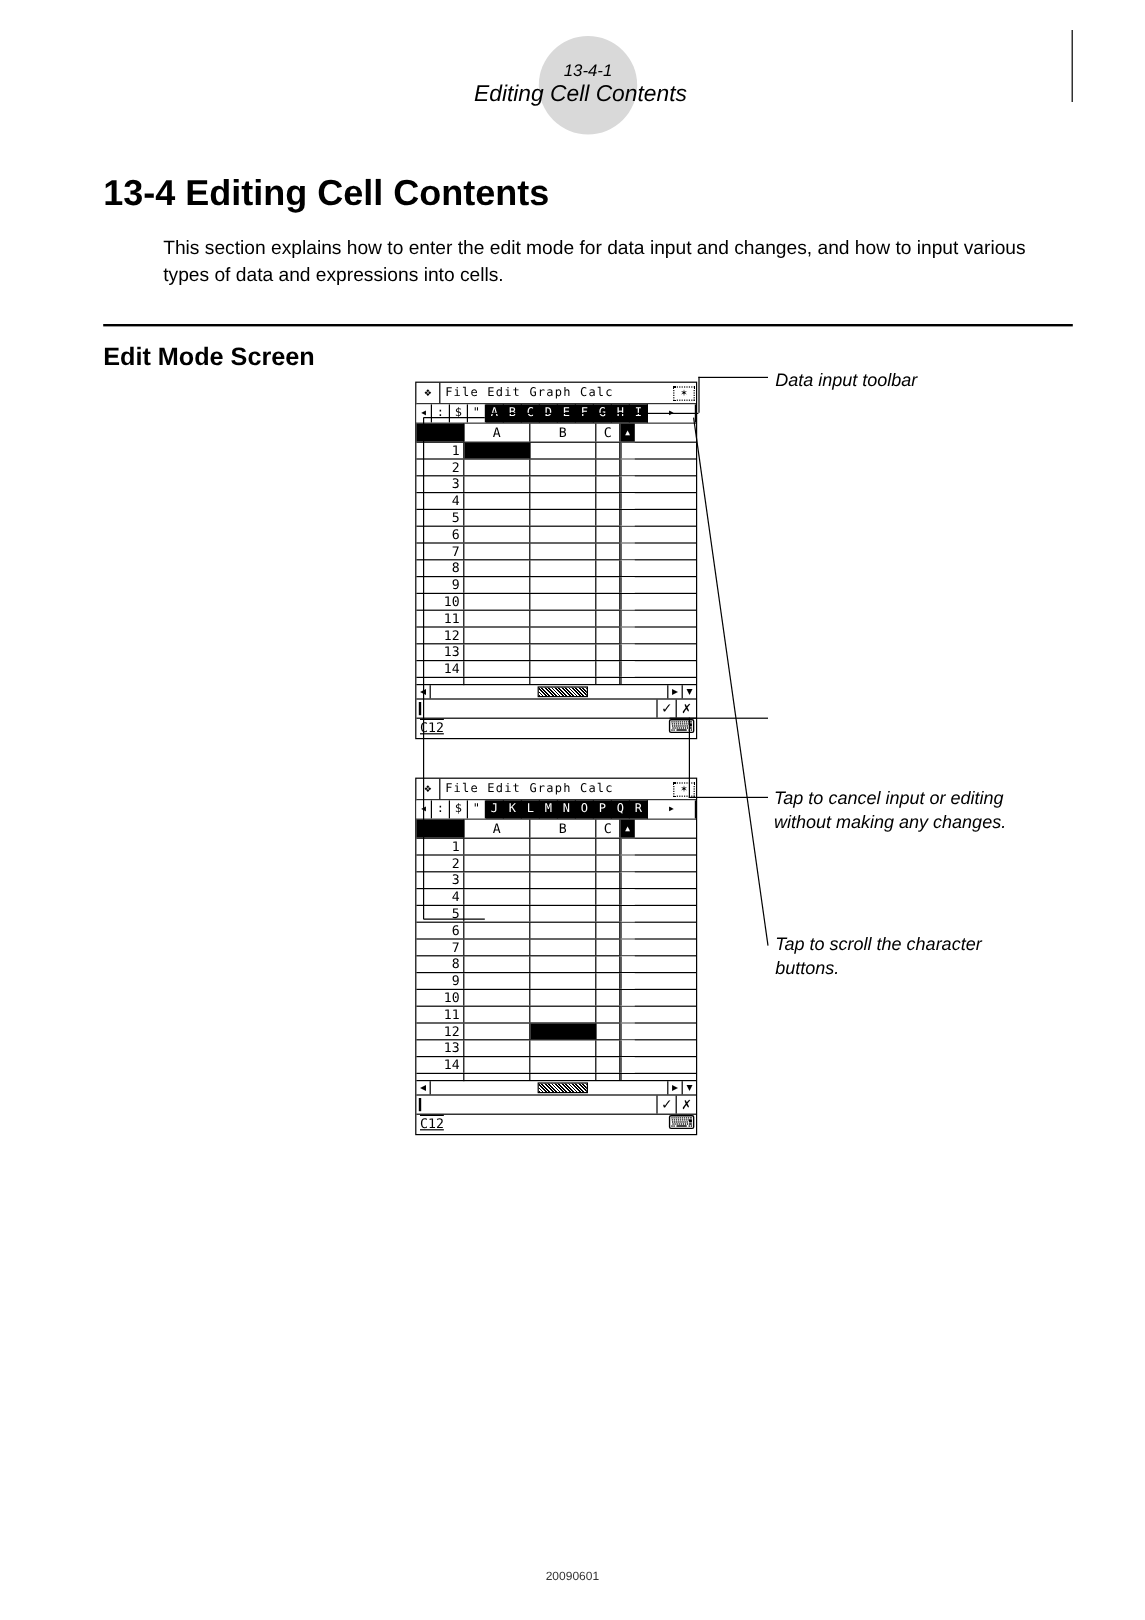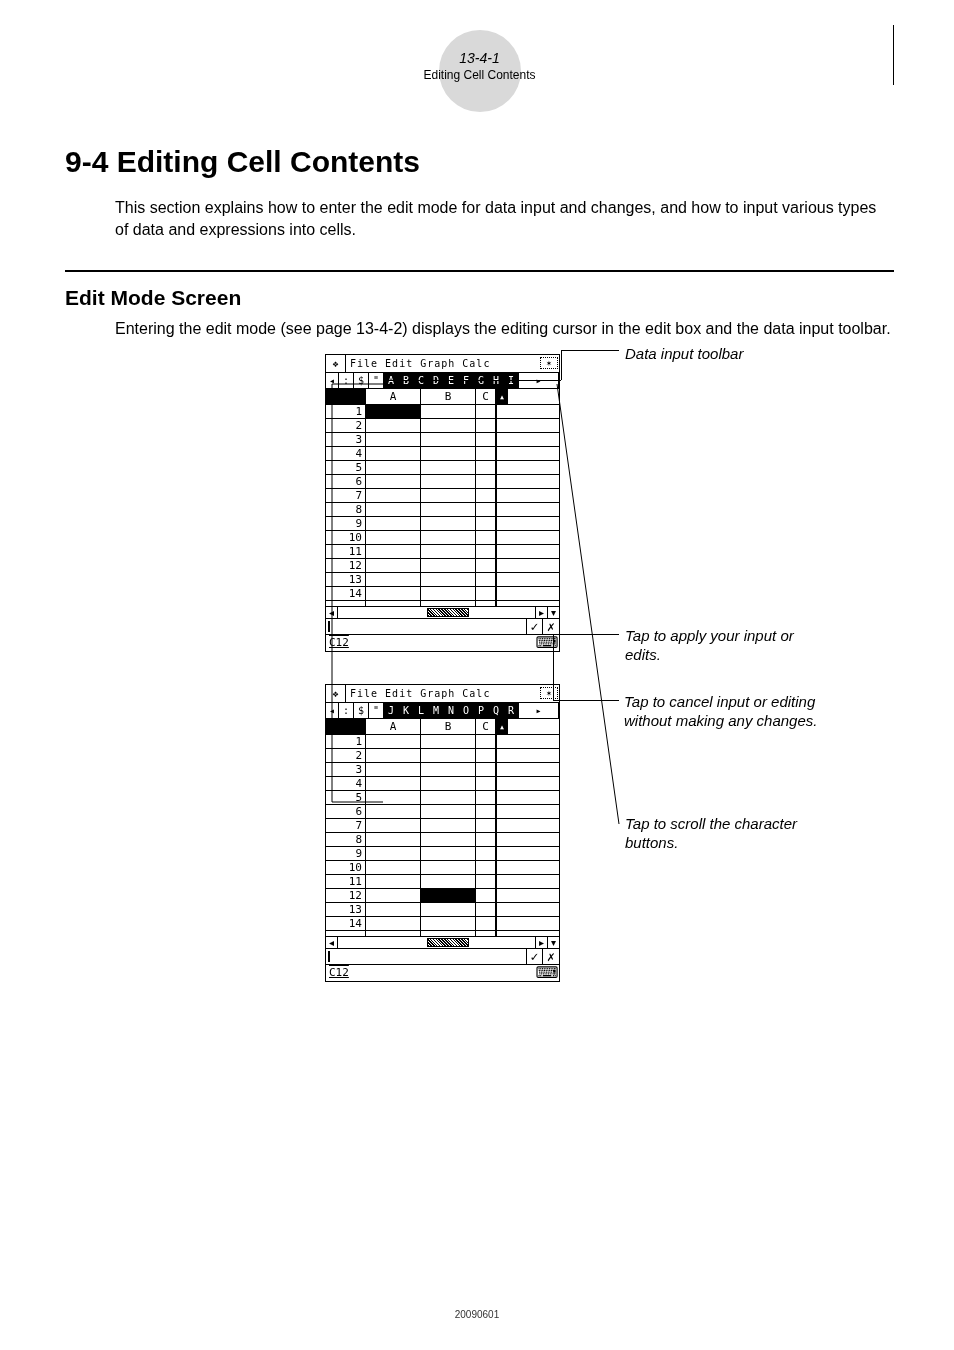--- a/index.html
+++ b/index.html
@@ -1,22 +1,22 @@
 <!DOCTYPE html>
 <html><head>
 <meta charset="utf-8">
 <style>
   * { box-sizing: border-box; margin: 0; padding: 0; }
   html, body { width: 954px; height: 1350px; font-family: Arial, Helvetica, sans-serif; background: #fff; }
-  .page { position: relative; width: 954px; height: 1350px; padding: 30px 60px 30px 65px; }
+  .page { position: relative; width: 954px; height: 1350px; padding: 30px 60px 30px 86px; }
   .rt-divider { position: absolute; right: 60px; top: 25px; height: 60px; border-right: 1px solid #000; }
   .header-bubble { position: relative; width: 130px; height: 90px; margin: 0 auto 25px; }
   .header-bubble .circle { position:absolute; left:50%; top:0; transform:translateX(-50%); width:82px; height:82px; background:#d9d9d9; border-radius:50%; }
   .header-bubble .t1 { position:absolute; top:20px; left:0; right:0; text-align:center; font-style:italic; font-size:14px; }
-  .header-bubble .t2 { position:absolute; top:38px; left:-30px; right:-30px; text-align:center; font-size:12px; white-space:nowrap; }
+  .header-bubble .t2 { position:absolute; top:38px; left:-30px; right:-30px; text-align:left; font-style:italic; font-size:19px; white-space:nowrap; }
   h1 { font-size: 30px; font-weight: bold; margin: 20px 0 18px 0; }
   .intro { font-size: 16px; line-height: 1.35; margin: 0 0 30px 50px; }
   .rule { border: none; border-top: 2px solid #000; margin: 0 0 14px 0; }
   h2 { font-size: 21px; font-weight: bold; margin: 0 0 8px 0; }
   .body { font-size: 16px; line-height: 1.35; margin: 0 0 14px 50px; }
   .figwrap { position: relative; width: 560px; margin-left: 260px; }
   .shot { position:relative; width:235px; border:1px solid #000; margin-bottom: 32px; }
   .menubar { display:flex; align-items:center; height:18px; border-bottom:1px solid #000; font-size:10px; font-family: monospace; }
   .menubar .hand { width:20px; text-align:center; border-right:1px solid #000; height:100%; display:flex;align-items:center;justify-content:center;}
   .menubar .menus { flex:1; padding:0 4px; letter-spacing:1px; }
@@ -62,26 +62,25 @@
 
 <div class="page">
   <div class="rt-divider"></div>
 
   <div class="header-bubble">
     <div class="circle"></div>
     <div class="t1">13-4-1</div>
     <div class="t2">Editing Cell Contents</div>
   </div>
 
-  <h1>9-4  Editing Cell Contents</h1>
+  <h1>13-4  Editing Cell Contents</h1>
   <p class="intro">This section explains how to enter the edit mode for data input and changes, and how to input various types of data and expressions into cells.</p>
 
   <hr class="rule">
   <h2>Edit Mode Screen</h2>
-  <p class="body">Entering the edit mode (see page 13-4-2) displays the editing cursor in the edit box and the data input toolbar.</p>
 
   <div class="figwrap">
 
     <div class="shot" style="margin-top:6px;">
       <div class="menubar">
         <div class="hand">❖</div>
         <div class="menus">File Edit Graph Calc</div>
         <div class="close">✶</div>
       </div>
       <div class="toolbar">
@@ -390,21 +389,20 @@
         <div class="ref">C12</div>
         <div class="kb">⌨</div>
       </div>
     </div>
 
     <div class="ann" style="left:300px; top:-10px;">Data input toolbar</div>
     <div class="leader" style="left:236px; top:-4px; width:58px; height:1px;"></div>
     <div class="leader" style="left:236px; top:-4px; width:1px; height:30px;"></div>
     <div class="leader" style="left:60px;  top:26px; width:176px; height:1px;"></div>
 
-    <div class="ann" style="left:300px; top:272px; width:190px;">Tap to apply your input or edits.</div>
     <div class="leader" style="left:212px; top:280px; width:82px; height:1px;"></div>
 
     <div class="ann" style="left:299px; top:338px; width:200px;">Tap to cancel input or editing without making any changes.</div>
     <div class="leader" style="left:228px; top:346px; width:66px; height:1px;"></div>
     <div class="leader" style="left:228px; top:280px; width:1px; height:67px;"></div>
 
     <div class="ann" style="left:300px; top:460px; width:200px;">Tap to scroll the character buttons.</div>
 
     <svg style="position:absolute; left:0; top:0; width:560px; height:800px; pointer-events:none;">
       <line x1="232" y1="30" x2="294" y2="470" stroke="#000" stroke-width="1"></line>

